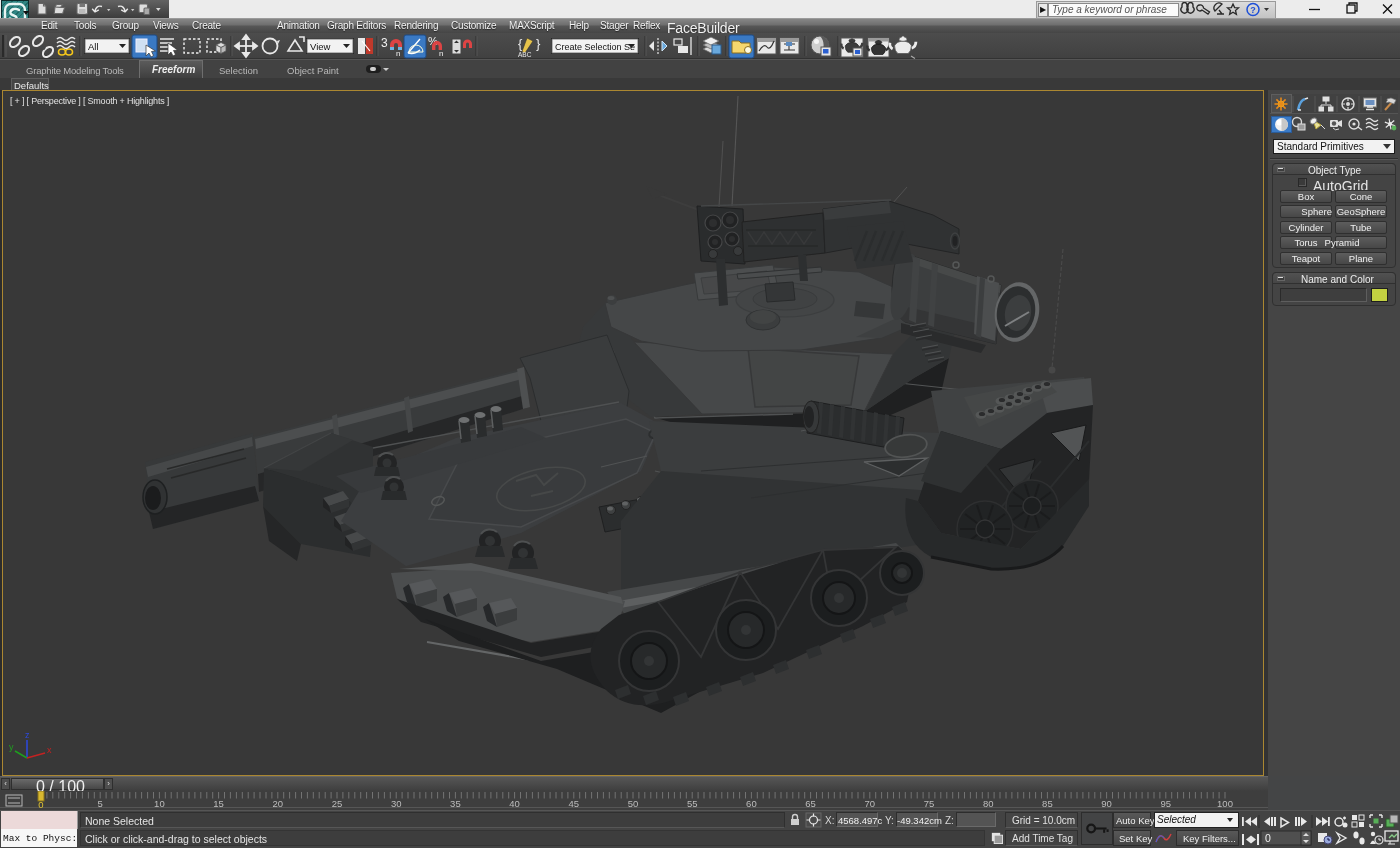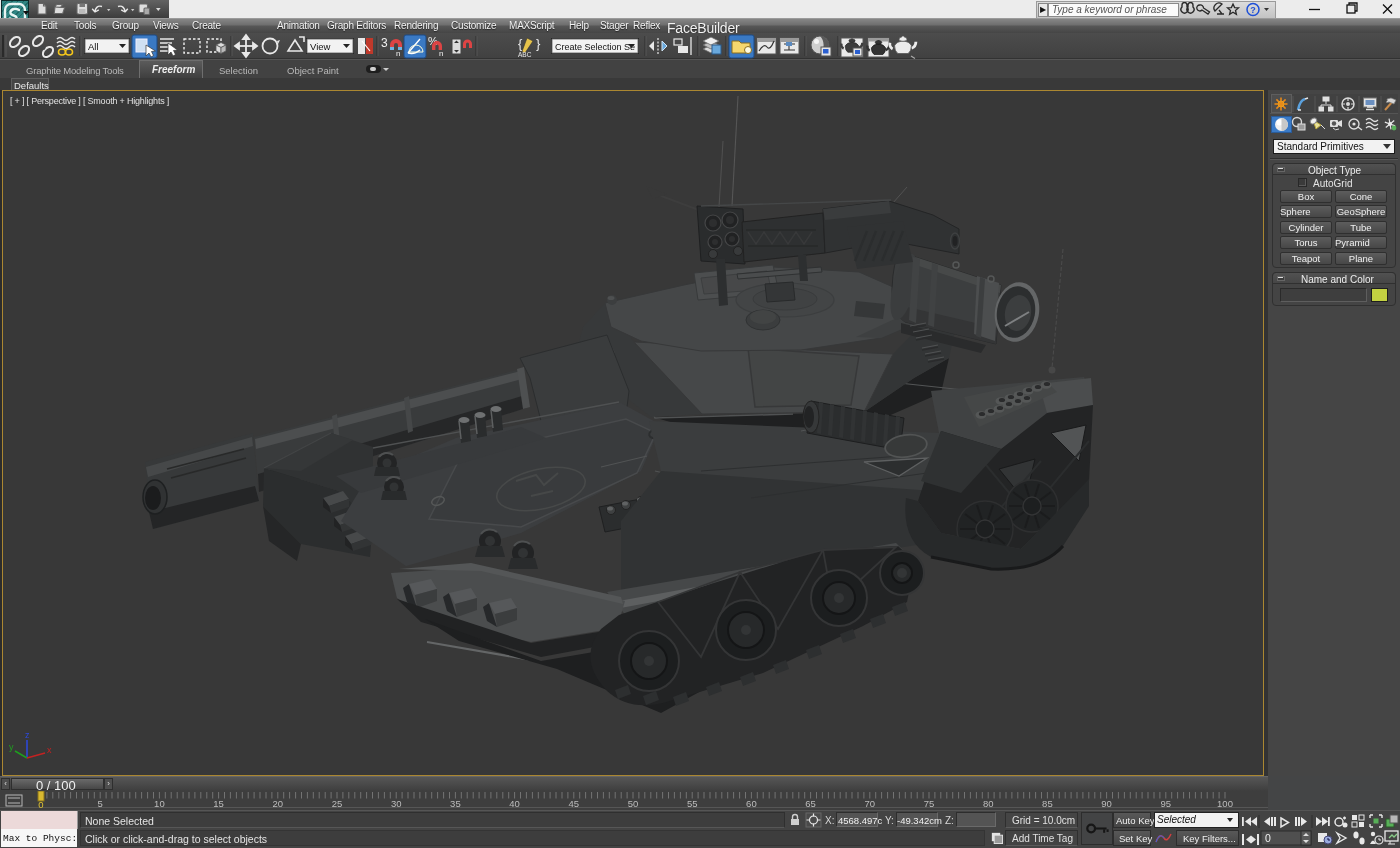--- a/index.html
+++ b/index.html
@@ -658,55 +658,55 @@
 <div class="tx" style="left:9px;top:51px;font-size:10px;color:#111;">Standard Primitives</div>
 <div class="abs" style="left:115px;top:54px;width:0;height:0;border-left:4px solid transparent;border-right:4px solid transparent;border-top:5px solid #333;"></div>
 <div class="abs" style="left:2px;top:68px;width:128px;height:1px;background:#2f2f2f;"></div>
 <div class="abs" style="left:2px;top:69px;width:128px;height:1px;background:#575757;"></div>
 <div class="abs" style="left:4px;top:73px;width:124px;height:105px;border:1px solid #303030;border-radius:4px;background:#444444;box-sizing:border-box;"></div>
 <div class="abs" style="left:4px;top:73px;width:124px;height:12px;background:linear-gradient(#515151,#464646);border:1px solid #303030;border-radius:4px 4px 0 0;box-sizing:border-box;"></div>
 <div class="abs" style="left:9px;top:77px;width:8px;height:5px;background:#3c3c3c;border:1px solid #666;box-sizing:border-box;"></div>
 <div class="abs" style="left:10px;top:78px;width:5px;height:1px;background:#ddd;"></div>
 <div class="tx" style="left:40px;top:75px;font-size:10px;color:#ececec;">Object Type</div>
 <div class="abs" style="left:30px;top:88px;width:9px;height:9px;background:#3a3a3a;border:1px solid #282828;box-shadow:inset -1px -1px 0 #5a5a5a;box-sizing:border-box;"></div>
-<div class="tx" style="left:45px;top:88px;font-size:10px;color:#e4e4e4;">AutoGrid</div>
+<div class="tx" style="left:45px;top:88px;font-size:14px;color:#e4e4e4;">AutoGrid</div>
 <div class="abs" style="left:12px;top:100px;width:52px;height:13px;background:linear-gradient(#5d5d5d,#474747);border:1px solid #2f2f2f;border-radius:2px;box-sizing:border-box;"></div>
 <div class="tx" style="left:12px;top:101px;width:52px;text-align:center;font-size:9.5px;color:#f0f0f0;">Box</div>
 <div class="abs" style="left:67px;top:100px;width:52px;height:13px;background:linear-gradient(#5d5d5d,#474747);border:1px solid #2f2f2f;border-radius:2px;box-sizing:border-box;"></div>
 <div class="tx" style="left:67px;top:101px;width:52px;text-align:center;font-size:9.5px;color:#f0f0f0;">Cone</div>
 <div class="abs" style="left:12px;top:115px;width:52px;height:13px;background:linear-gradient(#5d5d5d,#474747);border:1px solid #2f2f2f;border-radius:2px;box-sizing:border-box;"></div>
-<div class="tx" style="left:12px;top:116px;width:52px;text-align:left;font-size:9.5px;color:#f0f0f0;">Sphere</div>
+<div class="tx" style="left:12px;top:116px;width:52px;text-align:right;font-size:9.5px;color:#f0f0f0;">Sphere</div>
 <div class="abs" style="left:67px;top:115px;width:52px;height:13px;background:linear-gradient(#5d5d5d,#474747);border:1px solid #2f2f2f;border-radius:2px;box-sizing:border-box;"></div>
 <div class="tx" style="left:67px;top:116px;width:52px;text-align:center;font-size:9.5px;color:#f0f0f0;">GeoSphere</div>
 <div class="abs" style="left:12px;top:131px;width:52px;height:13px;background:linear-gradient(#5d5d5d,#474747);border:1px solid #2f2f2f;border-radius:2px;box-sizing:border-box;"></div>
 <div class="tx" style="left:12px;top:132px;width:52px;text-align:center;font-size:9.5px;color:#f0f0f0;">Cylinder</div>
 <div class="abs" style="left:67px;top:131px;width:52px;height:13px;background:linear-gradient(#5d5d5d,#474747);border:1px solid #2f2f2f;border-radius:2px;box-sizing:border-box;"></div>
 <div class="tx" style="left:67px;top:132px;width:52px;text-align:center;font-size:9.5px;color:#f0f0f0;">Tube</div>
 <div class="abs" style="left:12px;top:146px;width:52px;height:13px;background:linear-gradient(#5d5d5d,#474747);border:1px solid #2f2f2f;border-radius:2px;box-sizing:border-box;"></div>
 <div class="tx" style="left:12px;top:147px;width:52px;text-align:center;font-size:9.5px;color:#f0f0f0;">Torus</div>
 <div class="abs" style="left:67px;top:146px;width:52px;height:13px;background:linear-gradient(#5d5d5d,#474747);border:1px solid #2f2f2f;border-radius:2px;box-sizing:border-box;"></div>
-<div class="tx" style="left:67px;top:147px;width:44px;font-size:9.5px;color:#f0f0f0;">Pyramid</div>
+<div class="tx" style="left:52px;top:147px;width:44px;text-align:center;font-size:9.5px;color:#f0f0f0;">Pyramid</div>
 <div class="abs" style="left:12px;top:162px;width:52px;height:13px;background:linear-gradient(#5d5d5d,#474747);border:1px solid #2f2f2f;border-radius:2px;box-sizing:border-box;"></div>
 <div class="tx" style="left:12px;top:163px;width:52px;text-align:center;font-size:9.5px;color:#f0f0f0;">Teapot</div>
 <div class="abs" style="left:67px;top:162px;width:52px;height:13px;background:linear-gradient(#5d5d5d,#474747);border:1px solid #2f2f2f;border-radius:2px;box-sizing:border-box;"></div>
 <div class="tx" style="left:67px;top:163px;width:52px;text-align:center;font-size:9.5px;color:#f0f0f0;">Plane</div>
 <div class="abs" style="left:4px;top:182px;width:124px;height:34px;border:1px solid #303030;border-radius:4px;background:#444444;box-sizing:border-box;"></div>
 <div class="abs" style="left:4px;top:182px;width:124px;height:12px;background:linear-gradient(#515151,#464646);border:1px solid #303030;border-radius:4px 4px 0 0;box-sizing:border-box;"></div>
 <div class="abs" style="left:9px;top:186px;width:8px;height:5px;background:#3c3c3c;border:1px solid #666;box-sizing:border-box;"></div>
 <div class="abs" style="left:10px;top:187px;width:5px;height:1px;background:#ddd;"></div>
 <div class="tx" style="left:33px;top:184px;font-size:10px;color:#ececec;">Name and Color</div>
 <div class="abs" style="left:12px;top:198px;width:87px;height:14px;background:#3e3e3e;border:1px solid #2a2a2a;border-bottom-color:#5e5e5e;border-right-color:#5e5e5e;box-sizing:border-box;"></div>
 <div class="abs" style="left:103px;top:198px;width:17px;height:14px;background:#c3d141;border:1px solid #1e1e1e;box-sizing:border-box;"></div>
   </div>
 
 <div class="abs" style="left:0;top:776px;width:1268px;height:15px;background:linear-gradient(#565656,#3e3e3e);border-top:1px solid #666;box-sizing:border-box;"></div>
 <div class="abs" style="left:1268px;top:776px;width:132px;height:34px;background:#444546;"></div>
 <div class="abs" style="left:1px;top:778px;width:9px;height:12px;background:#4e4e4e;border:1px solid #2e2e2e;box-sizing:border-box;color:#ddd;font-size:8px;text-align:center;line-height:10px;">‹</div>
 <div class="abs" style="left:11px;top:778px;width:93px;height:12px;background:linear-gradient(#6a6a6a,#474747);border:1px solid #2e2e2e;box-sizing:border-box;"></div>
-<div class="tx" style="left:36px;top:778px;font-size:13px;color:#f0f0f0;">0 / 100</div>
+<div class="tx" style="left:36px;top:778px;font-size:16px;color:#f0f0f0;">0 / 100</div>
 <div class="abs" style="left:104px;top:778px;width:9px;height:12px;background:#4e4e4e;border:1px solid #2e2e2e;box-sizing:border-box;color:#ddd;font-size:8px;text-align:center;line-height:10px;">›</div>
 
 <div class="abs" style="left:0;top:791px;width:1268px;height:19px;background:#3e3e3e;border-top:1px solid #2a2a2a;box-sizing:border-box;"></div>
 <svg class="abs" style="left:0;top:791px;" width="1400" height="19" viewBox="0 0 1400 19">
     <rect x="0" y="0" width="1268" height="19" fill="#3e3e3e"></rect>
     <rect x="0" y="16" width="1268" height="1" fill="#565656"></rect>
     <rect x="6" y="4" width="16" height="11" fill="none" stroke="#b5b5b5" stroke-width="1"></rect>
     <path d="M8 7 h12 M8 12 h12" stroke="#b5b5b5" stroke-width="1"></path>
     <line x1="41.0" y1="1" x2="41.0" y2="7.5" stroke="#737373" stroke-width="1"></line>
     <line x1="46.9" y1="1" x2="46.9" y2="7.5" stroke="#737373" stroke-width="1"></line>

